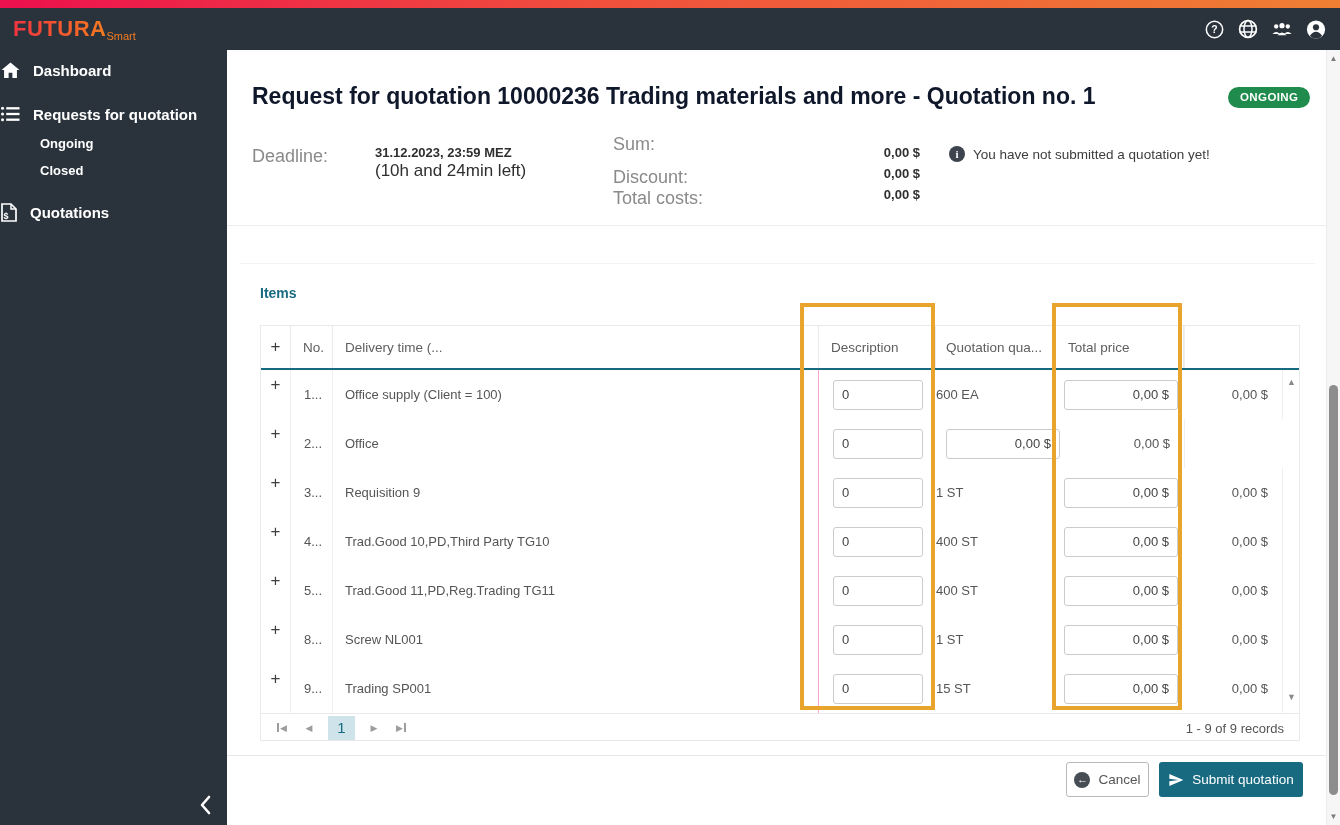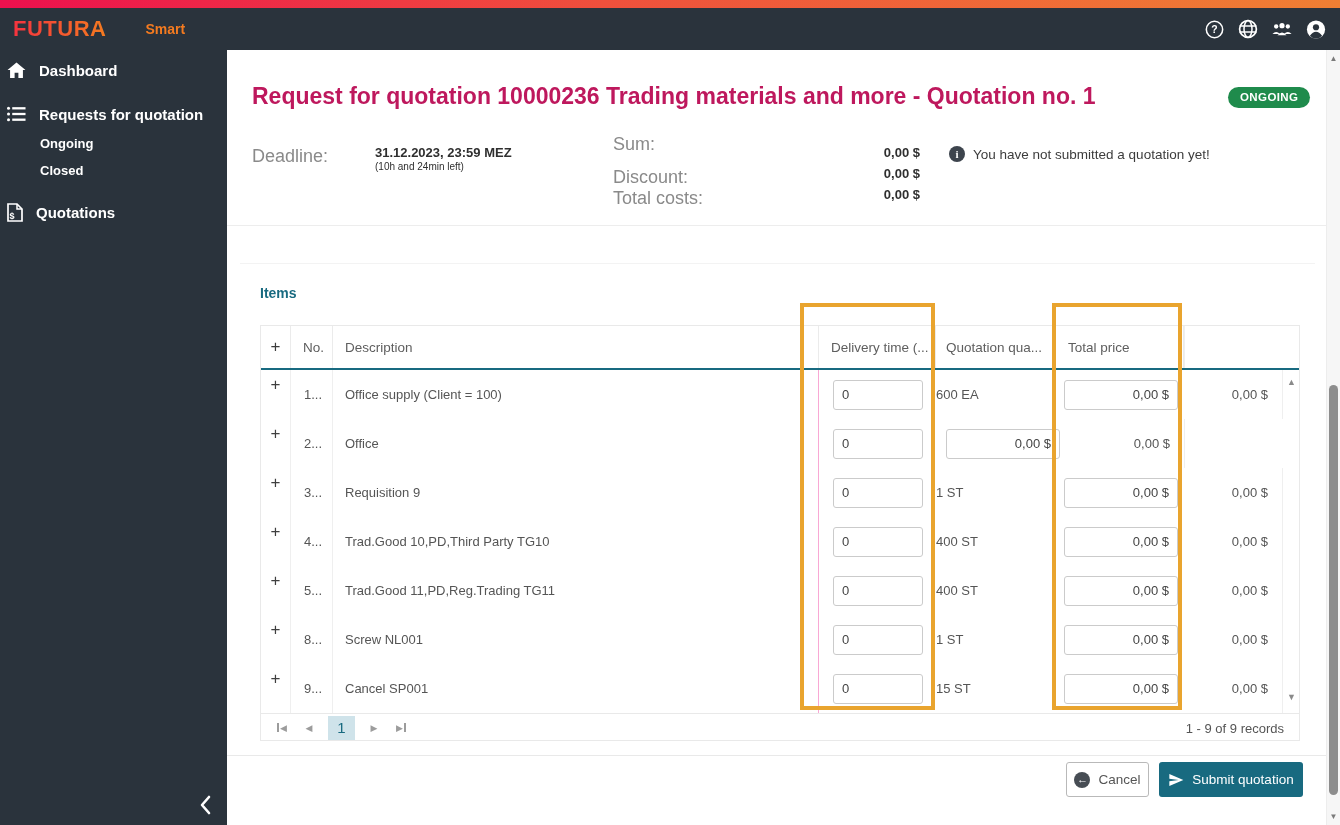--- a/index.html
+++ b/index.html
@@ -4,46 +4,46 @@
 <style>
   * { margin:0; padding:0; box-sizing:border-box; }
   html,body { width:1340px; height:825px; font-family:"Liberation Sans", sans-serif; background:#fff; overflow:hidden; }
   #app { position:relative; width:1340px; height:825px; background:#fff; overflow:hidden; }
 
   
   .top-strip { position:absolute; left:0; top:0; width:1340px; height:8px;
     background:linear-gradient(90deg,#ed104e 0%, #f0503c 45%, #ef7f33 100%); z-index:6; }
   .appbar { position:absolute; left:0; top:8px; width:1340px; height:42px; background:#2a333c;
     display:flex; align-items:center; justify-content:space-between; padding:0 14px 0 13px; z-index:6; }
-  .brand-wrap { display:flex; align-items:center;gap:32px; }
+  .brand-wrap { display:flex; align-items:flex-end; }
   .brand-name { font-size:22px; font-weight:800; letter-spacing:.5px;
     background:linear-gradient(90deg,#f5333f 0%, #f47b20 100%);
     -webkit-background-clip:text; background-clip:text; -webkit-text-fill-color:transparent; color:transparent; }
-  .brand-suffix { font-size:14px; color:#f47b20; margin-left:7px; font-weight:700; }
+  .brand-suffix { font-size:11px; color:#f47b20; font-weight:400; }
   .appbar-icons { display:flex; align-items:center; gap:14px; }
   .abar-ico { width:20px; height:20px; display:flex; align-items:center; justify-content:center; cursor:pointer; }
 
   
   .sidebar { position:absolute; left:0; top:50px; width:227px; height:775px; background:#2a333c; z-index:5; }
   .side-item { position:absolute; display:flex; align-items:center; gap:13px; color:#fff;
-    font-size:15px; font-weight:600; padding-left:7px; height:22px; cursor:pointer; white-space:nowrap; }
+    font-size:15px; font-weight:600; padding-left:1px; height:22px; cursor:pointer; white-space:nowrap; }
   .side-sub { position:absolute; color:#fff; font-size:13px; font-weight:600; left:40px; cursor:pointer; }
   .collapse-btn { position:absolute; left:190px; top:740px; width:30px; height:30px;
     display:flex; align-items:center; justify-content:center; cursor:pointer; }
 
   
   .main { position:absolute; left:227px; top:50px; width:1099px; height:775px; background:#fff; }
 
-  .page-title { position:absolute; left:25px; top:33px; width:965px; font-size:23px; font-weight:700; color:#be185d; }
+  .page-title { position:absolute; left:25px; top:33px; width:965px; font-size:23px; font-weight:700; color:#0f172a; }
   .status-badge { position:absolute; left:1001px; top:37px; height:21px; line-height:21px; padding:0 12px;
     border-radius:11px; background:#1f8b4c; color:#fff; font-size:11.5px; font-weight:700; letter-spacing:.4px; }
 
   .meta-label { position:absolute; color:#8a8a8a; font-size:18px; }
   .meta-strong { position:absolute; color:#2f2f2f; font-size:13px; font-weight:700; }
-  .meta-plain { position:absolute; color:#2f2f2f; font-size:10px; }
+  .meta-plain { position:absolute; color:#2f2f2f; font-size:17px; }
   .meta-val { position:absolute; width:120px; text-align:right; color:#2f2f2f; font-size:13px; font-weight:700; }
 
   .notice-icon { position:absolute; left:722px; top:96px; width:16px; height:16px; border-radius:50%;
     background:#3d444d; color:#fff; font-size:11px; font-weight:700; text-align:center; line-height:16px;
     font-family:"Liberation Serif", serif; }
   .notice-text { position:absolute; left:746px; top:97px; color:#3c3c3c; font-size:13.5px; }
 
   .divider1 { position:absolute; left:0; top:175px; width:1099px; height:1px; background:#ededed; }
   .divider2 { position:absolute; left:13px; top:213px; width:1075px; height:1px; background:#f3f3f3; }
   .footer-divider { position:absolute; left:0; top:705px; width:1099px; height:1px; background:#e9e9e9; }
@@ -228,22 +228,22 @@
 
     <div class="divider1"></div>
     <div class="divider2"></div>
 
     <div class="items-title">Items</div>
 
     <div class="table">
       <div class="grid-row thead">
         <div class="th th-exp">+</div>
         <div class="th th-no">No.</div>
+        <div class="th th-del">Delivery time (...</div>
         <div class="th th-desc">Description</div>
-        <div class="th th-del">Delivery time (...</div>
         <div class="th th-qty">Quotation qua...</div>
         <div class="th th-total">Total price</div>
         <div class="th noborder c-sb"></div>
       </div>
 
       <div class="grid-row trow">
         <div class="td c-exp">+</div>
         <div class="td c-no">1...</div>
         <div class="td c-desc">Office supply (Client = 100)</div>
         <div class="td c-del">
@@ -327,21 +327,21 @@
         <div class="td c-unit">
             <input class="inp inp-unit" value="0,00 $" style="">
           </div>
         <div class="td c-total">0,00 $</div>
         <div class="td c-sb"></div>
       </div>
 
       <div class="grid-row trow">
         <div class="td c-exp">+</div>
         <div class="td c-no">9...</div>
-        <div class="td c-desc">Cancel SP001</div>
+        <div class="td c-desc">Trading SP001</div>
         <div class="td c-del">
             <input class="inp inp-del" value="0" style="">
           </div>
         <div class="td c-qty">15 ST</div>
         <div class="td c-unit">
             <input class="inp inp-unit" value="0,00 $" style="">
           </div>
         <div class="td c-total">0,00 $</div>
         <div class="td c-sb"></div>
       </div>

